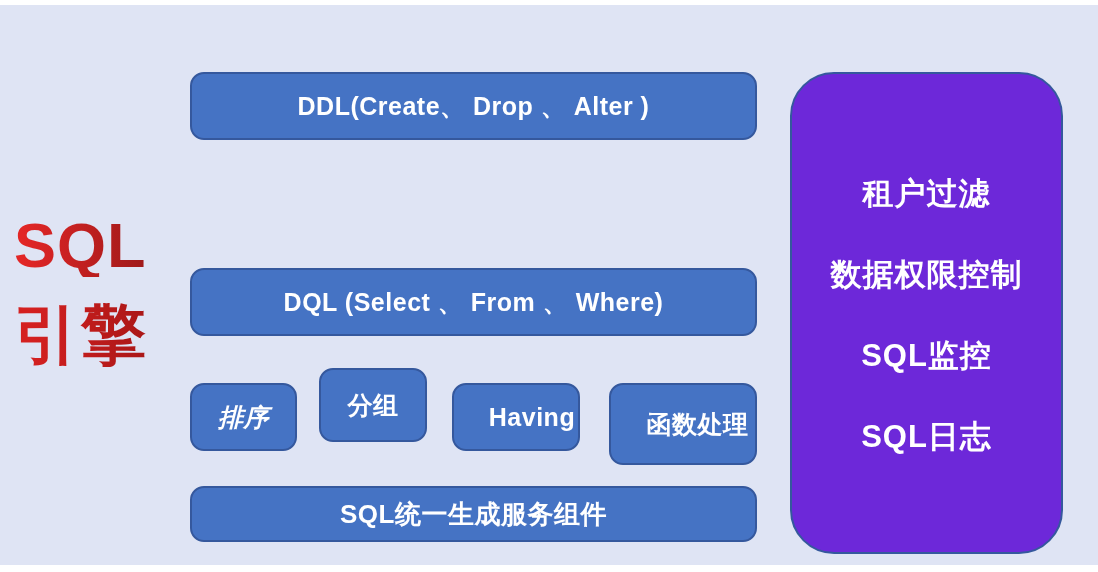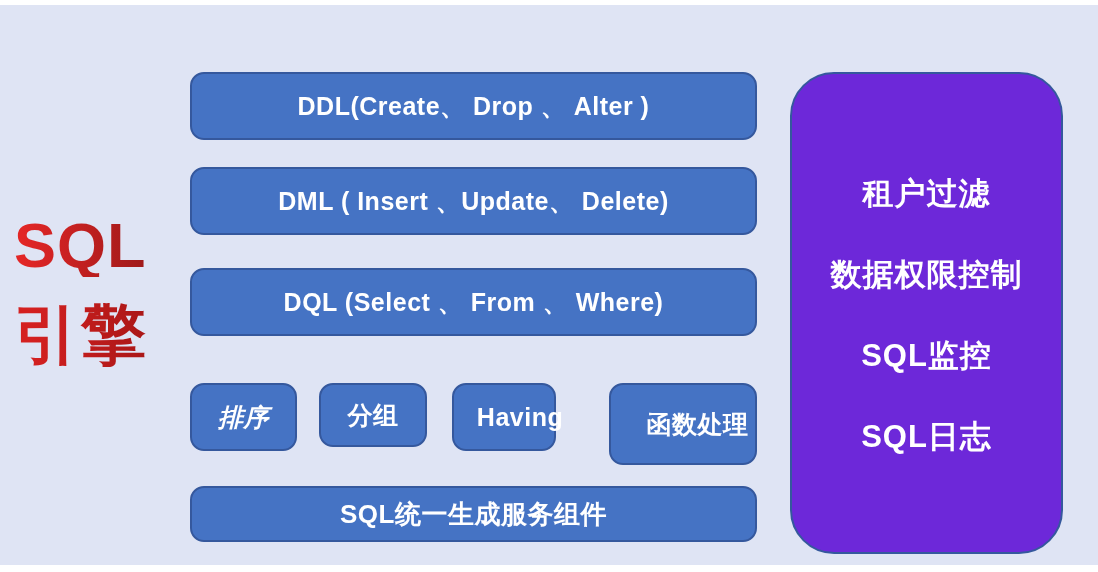--- a/index.html
+++ b/index.html
@@ -58,22 +58,22 @@
     font-size: 25px;
     letter-spacing: 0.5px;
     white-space: nowrap;
   }
 
   .box-ddl    { left: 190px; top:  72px; width: 567px; height: 68px; }
   .box-dml    { left: 190px; top: 167px; width: 567px; height: 68px; }
   .box-dql    { left: 190px; top: 268px; width: 567px; height: 68px; }
 
   .box-op0    { left: 190px; top: 383px; width: 107px; height: 68px; font-style: italic; }
-  .box-op1    { left: 319px; top: 383px; width: 108px; height: 64px; }
-  .box-op2    { left: 452px; top: 383px; width: 104px; height: 68px; padding-left: 32px; }
+  .box-op1    { left: 319px; top: 368px; width: 108px; height: 74px; }
+  .box-op2    { left: 452px; top: 383px; width: 128px; height: 68px; padding-left: 32px; }
   .box-op3    { left: 609px; top: 383px; width: 148px; height: 82px; padding-left: 29px; }
 
   .box-bottom { left: 190px; top: 486px; width: 567px; height: 56px; font-size: 26px; }
 
   
   .rightbox {
     position: absolute;
     box-sizing: border-box;
     left: 790px; top: 72px;
     width: 273px; height: 482px;
@@ -103,23 +103,20 @@
 
   <div class="title">
     <div class="title-line title-line1">SQL</div>
     <div class="title-line title-line2">引擎</div>
   </div>
 
   <div class="box box-ddl">
     <span>DDL(Create、 Drop 、 Alter )</span>
   </div>
 
-  <div class="box box-dml">
-    <span>DML ( Insert 、Update、  Delete)</span>
-  </div>
 
   <div class="box box-dql">
     <span>DQL  (Select 、 From 、 Where)</span>
   </div>
 
   <div class="box box-op0">
     <span>排序</span>
   </div>
   <div class="box box-op1">
     <span>分组</span>

